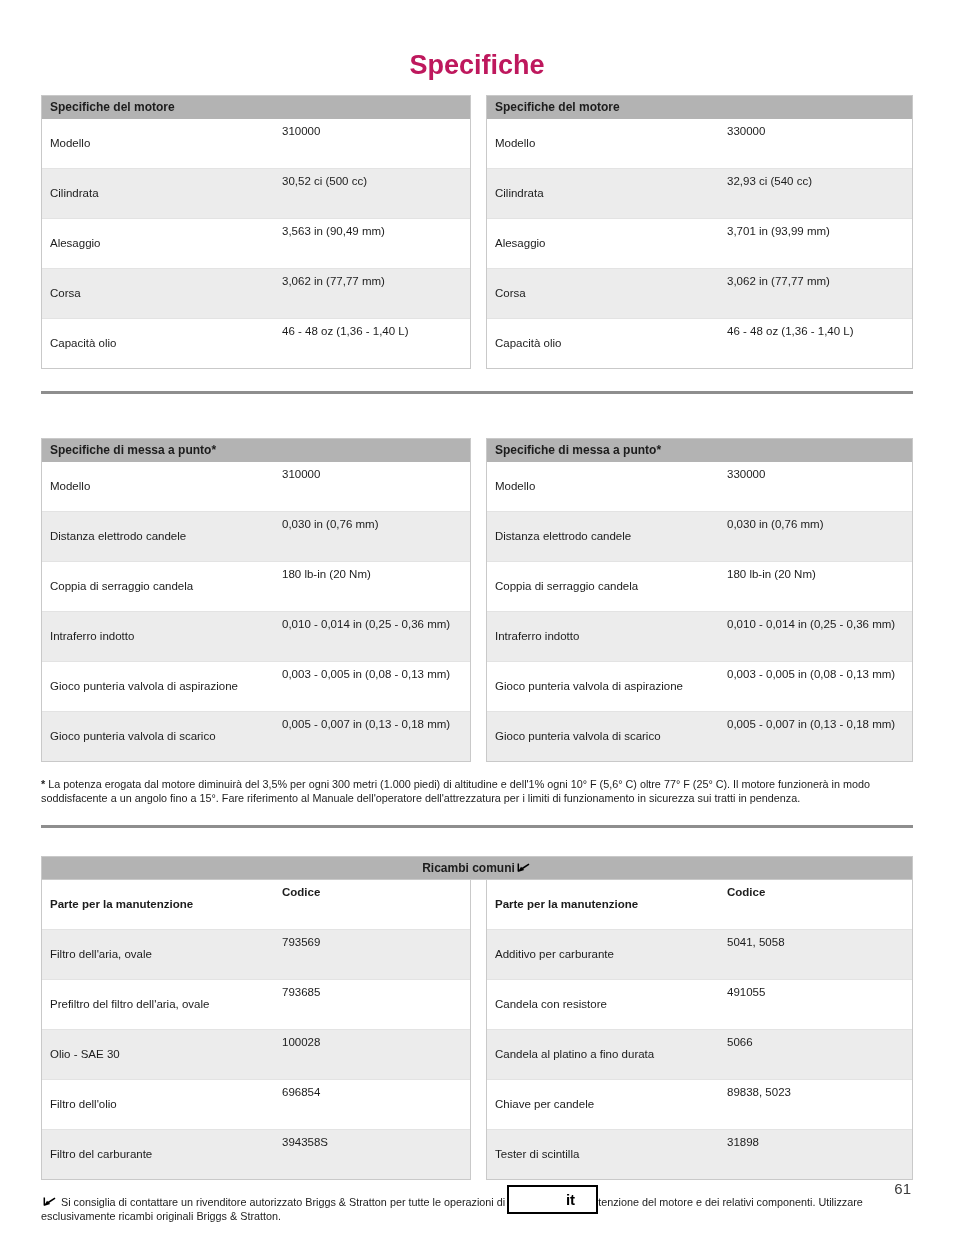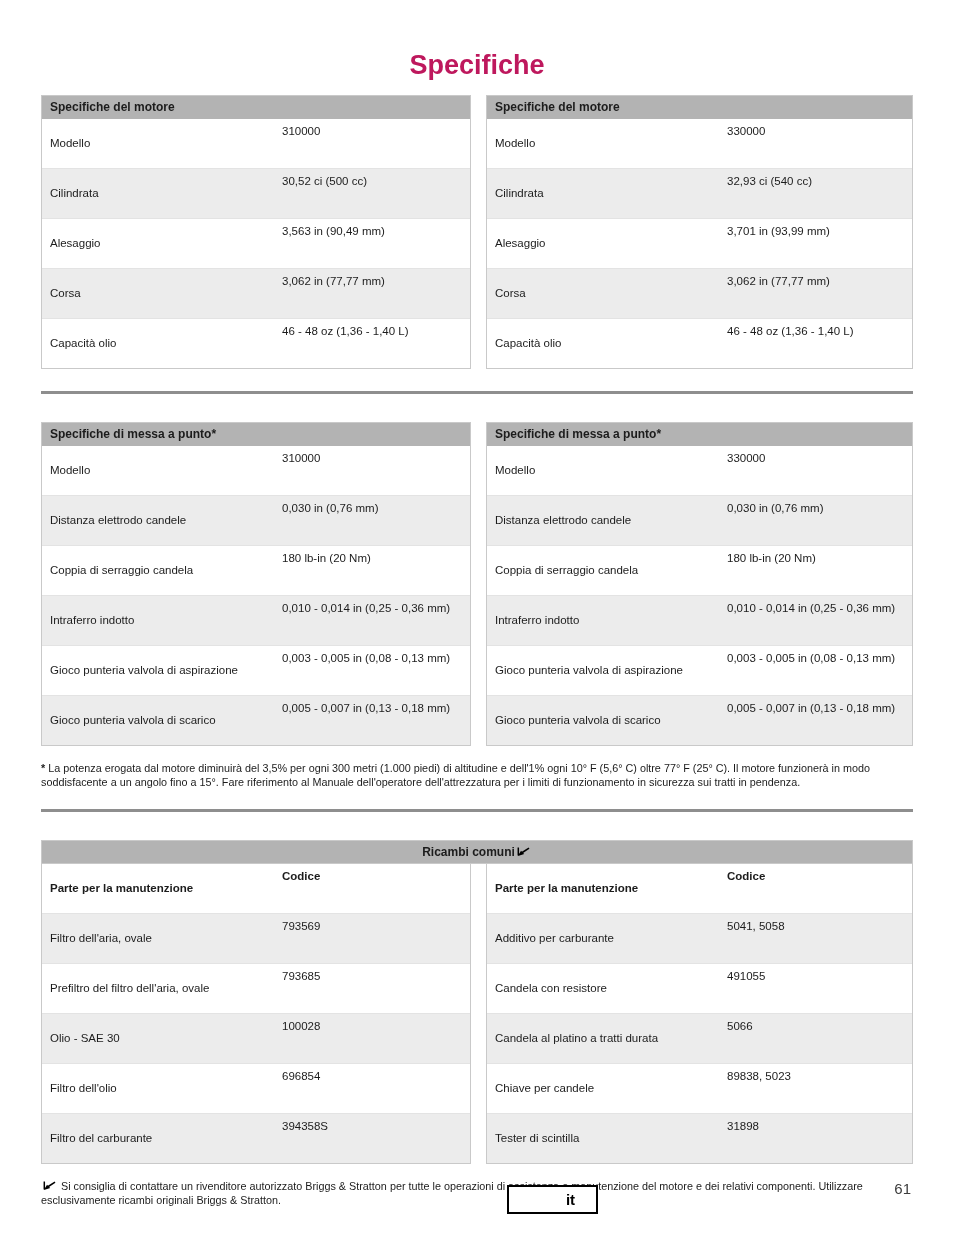--- a/index.html
+++ b/index.html
@@ -128,21 +128,21 @@
       </div>
       <div class="tr">
         <div class="td-l">Capacità olio</div>
         <div class="td-v">46 - 48 oz (1,36 - 1,40 L)</div>
       </div>
     </div>
   </div>
 
   <div class="rule"></div>
 
-  <div class="pair" style="margin-top:28px;">
+  <div class="pair" style="margin-top:44px;">
     <div class="tbl">
       <div class="tbl-head">Specifiche di messa a punto*</div>
       <div class="tr first">
         <div class="td-l">Modello</div>
         <div class="td-v">310000</div>
       </div>
       <div class="tr alt">
         <div class="td-l">Distanza elettrodo candele</div>
         <div class="td-v">0,030 in (0,76 mm)</div>
       </div>
@@ -239,21 +239,21 @@
         </div>
         <div class="tr alt">
           <div class="td-l">Additivo per carburante</div>
           <div class="td-v">5041, 5058</div>
         </div>
         <div class="tr">
           <div class="td-l">Candela con resistore</div>
           <div class="td-v">491055</div>
         </div>
         <div class="tr alt">
-          <div class="td-l">Candela al platino a tratti durata</div>
+          <div class="td-l">Candela al platino a fino durata</div>
           <div class="td-v">5066</div>
         </div>
         <div class="tr">
           <div class="td-l">Chiave per candele</div>
           <div class="td-v">89838, 5023</div>
         </div>
         <div class="tr alt">
           <div class="td-l">Tester di scintilla</div>
           <div class="td-v">31898</div>
         </div>

